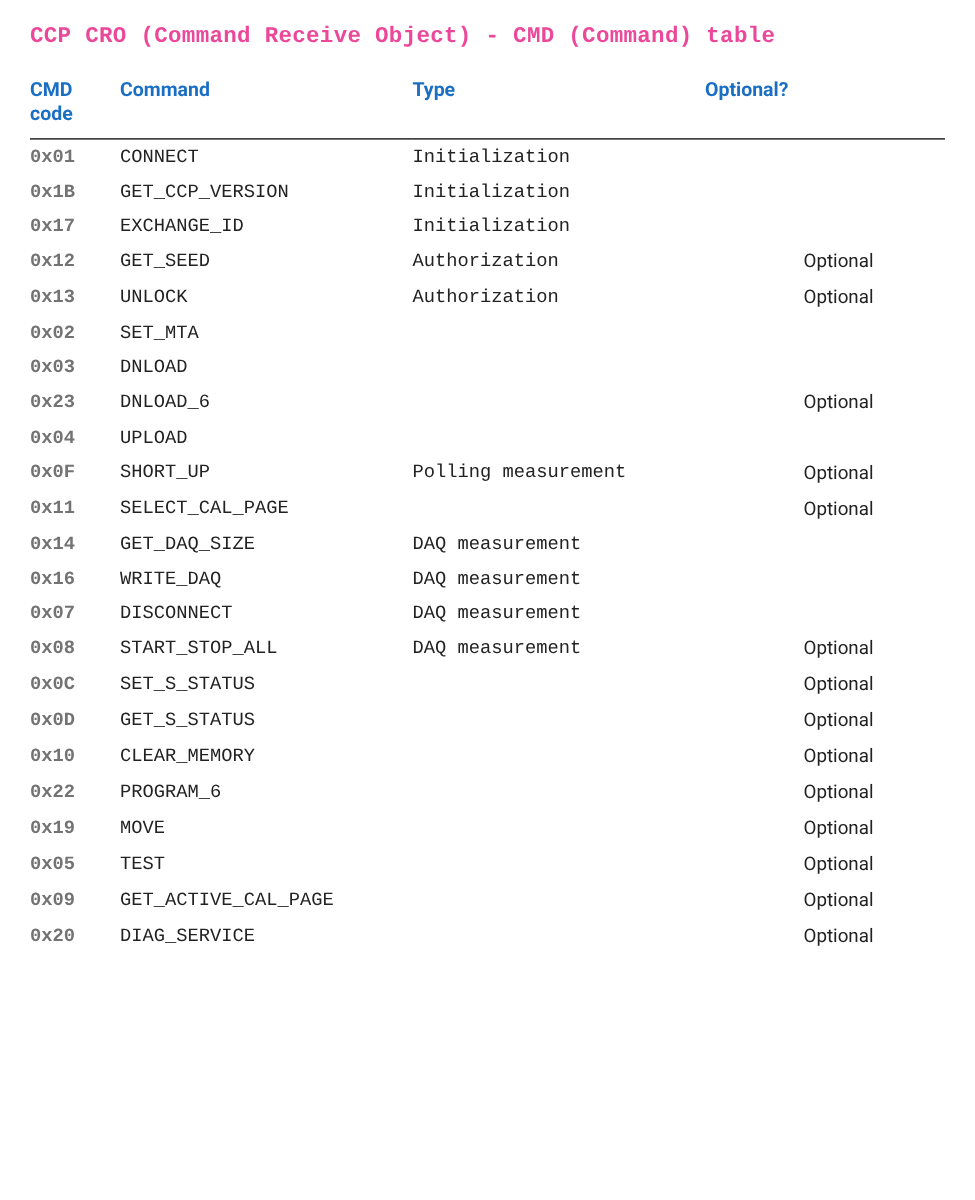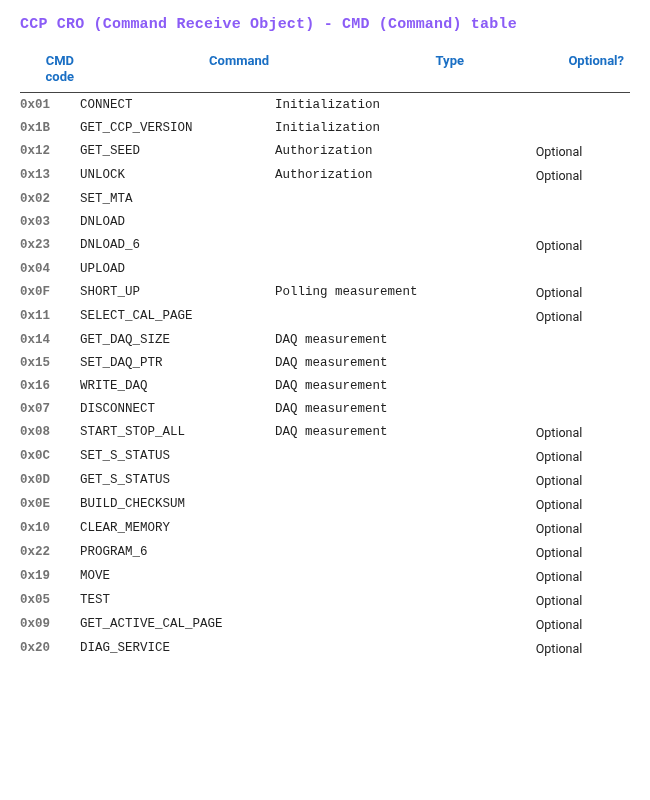--- a/index.html
+++ b/index.html
@@ -12,35 +12,35 @@
       padding: 16px 20px;
       font-size: 13px;
       color: #222;
       background: #fff;
       width: 650px;
     }
     h3.title {
       font-family: "SFMono-Regular", Consolas, "Liberation Mono", Menlo, Courier, monospace;
       font-size: 15px;
       font-weight: 600;
-      color: #8b5cf6;
+      color: #ec4899;
       margin-bottom: 14px;
       letter-spacing: 0.2px;
     }
     table {
       width: 100%;
       border-collapse: collapse;
       table-layout: fixed;
     }
     col.c-code { width: 60px; }
     col.c-cmd  { width: 195px; }
     col.c-type { width: 195px; }
     col.c-opt  { width: auto; }
     thead th {
-      text-align: right;
+      text-align: left;
       font-family: -apple-system, BlinkMacSystemFont, "Segoe UI", Roboto, Helvetica, Arial, sans-serif;
       font-size: 13px;
       font-weight: 700;
       color: #1a6fc4;
       padding: 6px 6px 8px 0;
       border-bottom: 1px solid #444;
       vertical-align: top;
       line-height: 1.2;
     }
     tbody td {
@@ -88,20 +88,26 @@
         <td>Initialization</td>
         <td class="opt"></td>
       </tr>
       <tr>
         <td class="code">0x1B</td>
         <td>GET_CCP_VERSION</td>
         <td>Initialization</td>
         <td class="opt"></td>
       </tr>
       <tr>
+        <td class="code">0x17</td>
+        <td>EXCHANGE_ID</td>
+        <td>Initialization</td>
+        <td class="opt"></td>
+      </tr>
+      <tr>
         <td class="code">0x12</td>
         <td>GET_SEED</td>
         <td>Authorization</td>
         <td class="opt">Optional</td>
       </tr>
       <tr>
         <td class="code">0x13</td>
         <td>UNLOCK</td>
         <td>Authorization</td>
         <td class="opt">Optional</td>
@@ -142,26 +148,20 @@
         <td></td>
         <td class="opt">Optional</td>
       </tr>
       <tr>
         <td class="code">0x14</td>
         <td>GET_DAQ_SIZE</td>
         <td>DAQ measurement</td>
         <td class="opt"></td>
       </tr>
       <tr>
-        <td class="code">0x15</td>
-        <td>SET_DAQ_PTR</td>
-        <td>DAQ measurement</td>
-        <td class="opt"></td>
-      </tr>
-      <tr>
         <td class="code">0x16</td>
         <td>WRITE_DAQ</td>
         <td>DAQ measurement</td>
         <td class="opt"></td>
       </tr>
       <tr>
         <td class="code">0x07</td>
         <td>DISCONNECT</td>
         <td>DAQ measurement</td>
         <td class="opt"></td>
@@ -174,26 +174,20 @@
       </tr>
       <tr>
         <td class="code">0x0C</td>
         <td>SET_S_STATUS</td>
         <td></td>
         <td class="opt">Optional</td>
       </tr>
       <tr>
         <td class="code">0x0D</td>
         <td>GET_S_STATUS</td>
-        <td></td>
-        <td class="opt">Optional</td>
-      </tr>
-      <tr>
-        <td class="code">0x0E</td>
-        <td>BUILD_CHECKSUM</td>
         <td></td>
         <td class="opt">Optional</td>
       </tr>
       <tr>
         <td class="code">0x10</td>
         <td>CLEAR_MEMORY</td>
         <td></td>
         <td class="opt">Optional</td>
       </tr>
       <tr>

